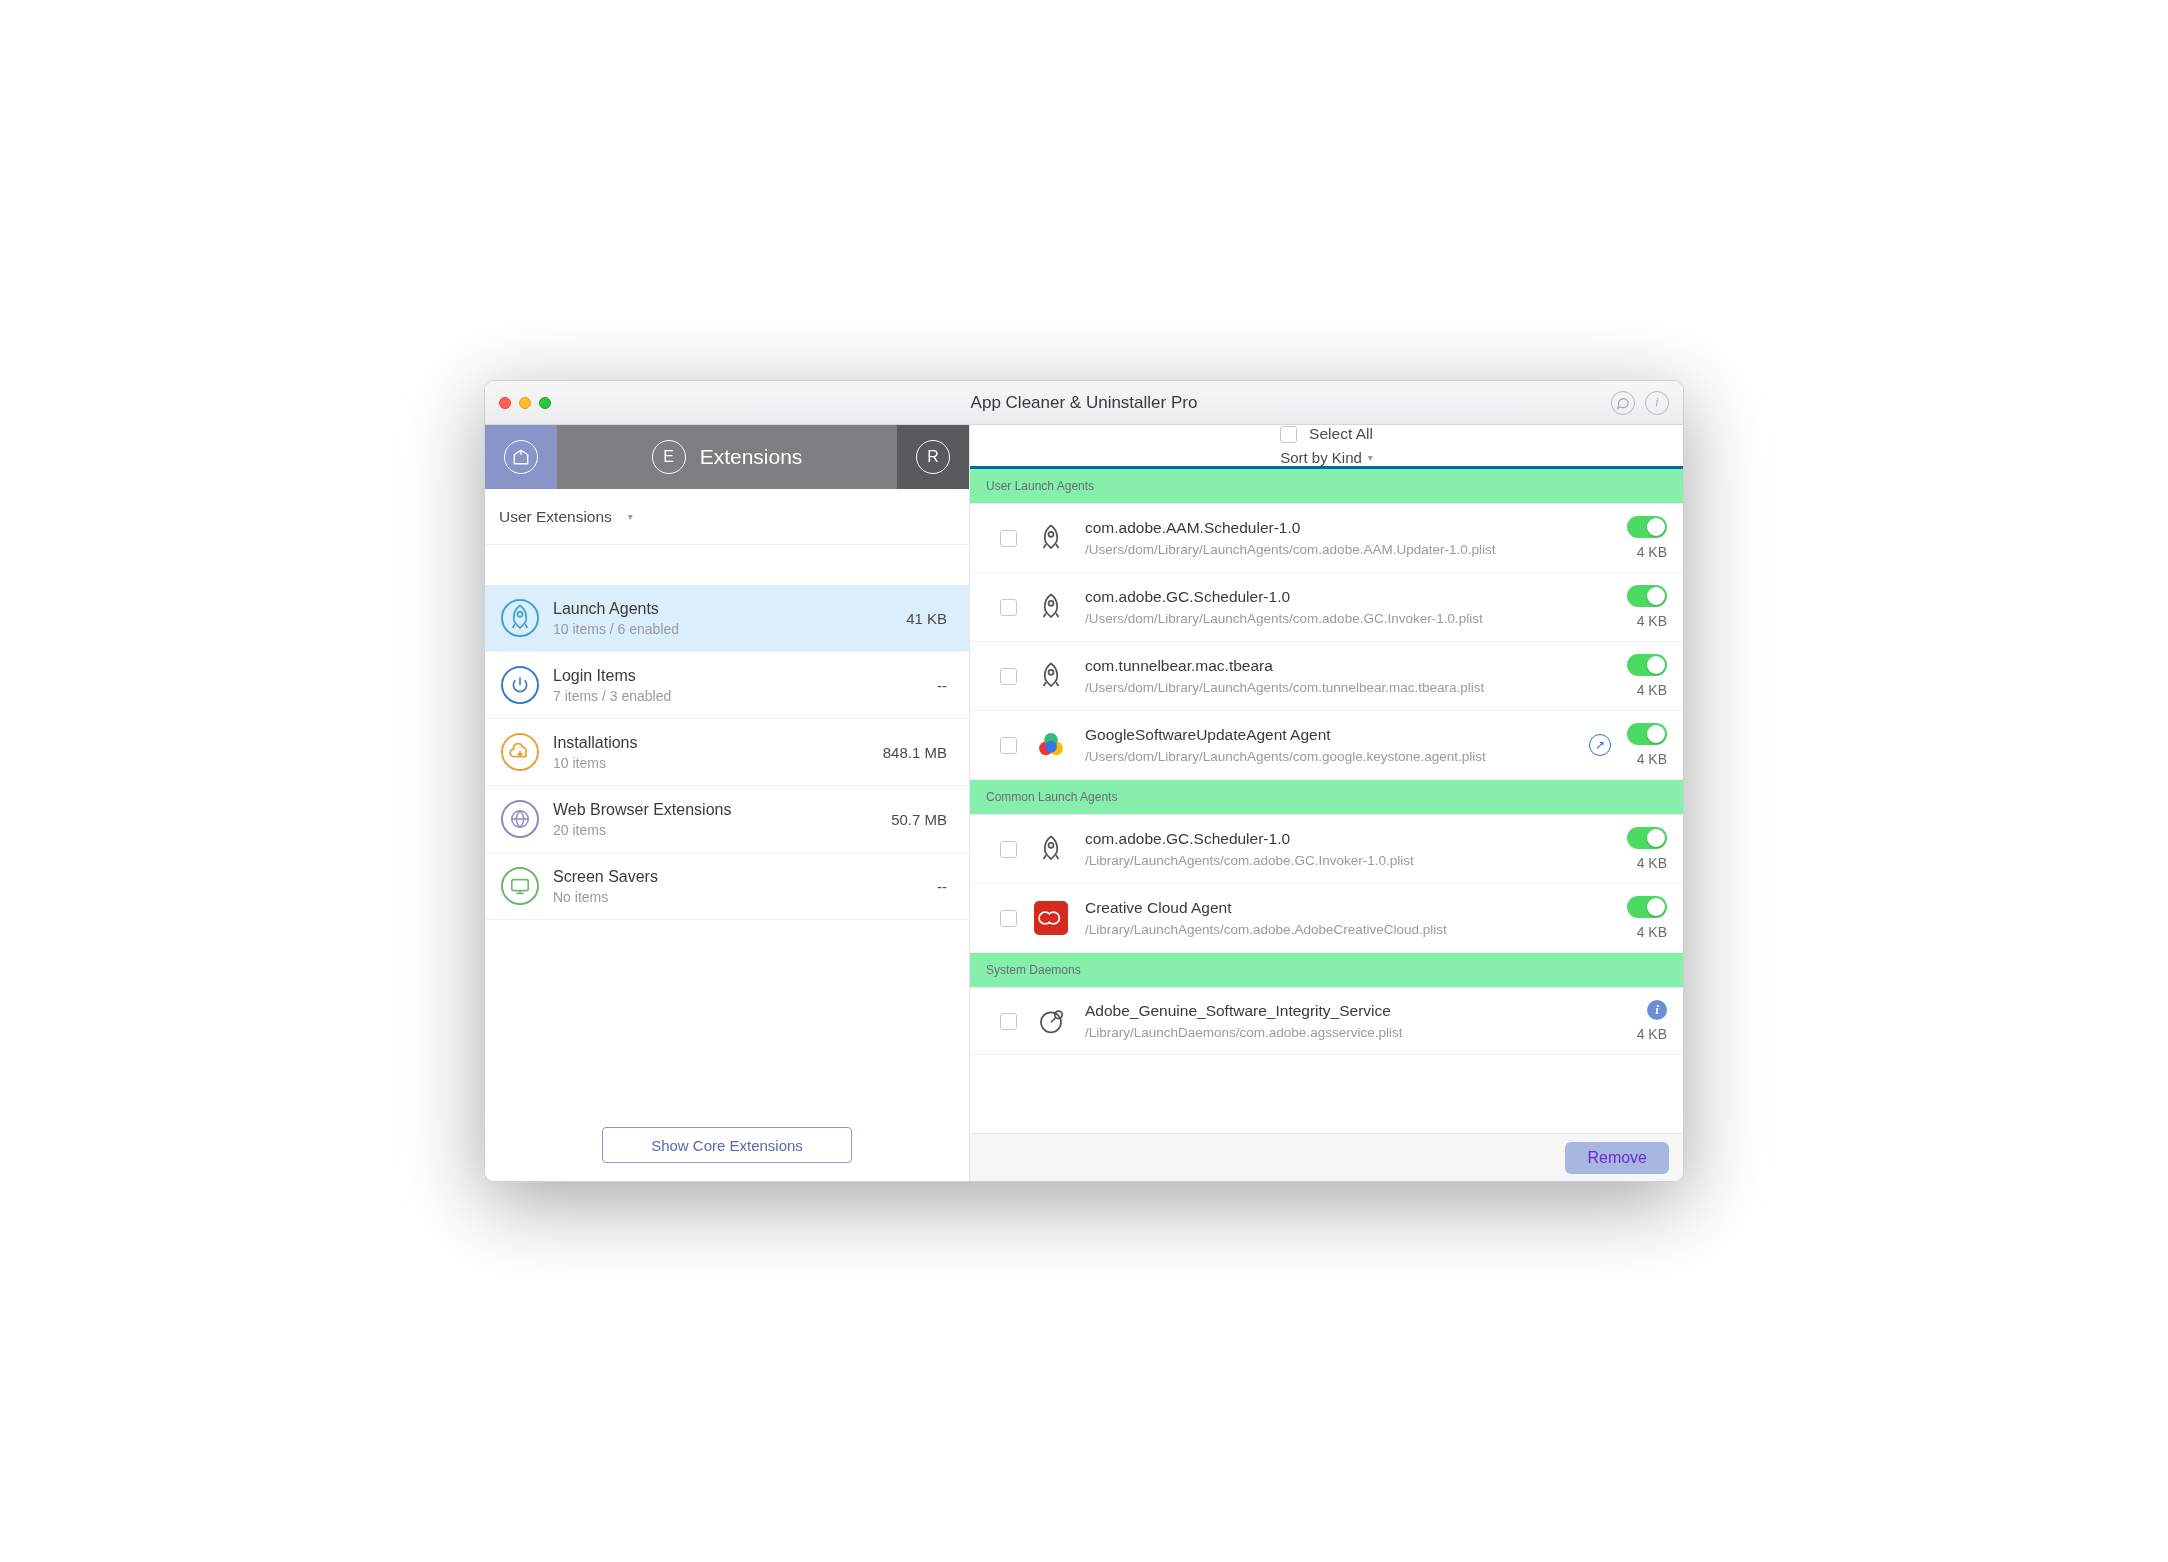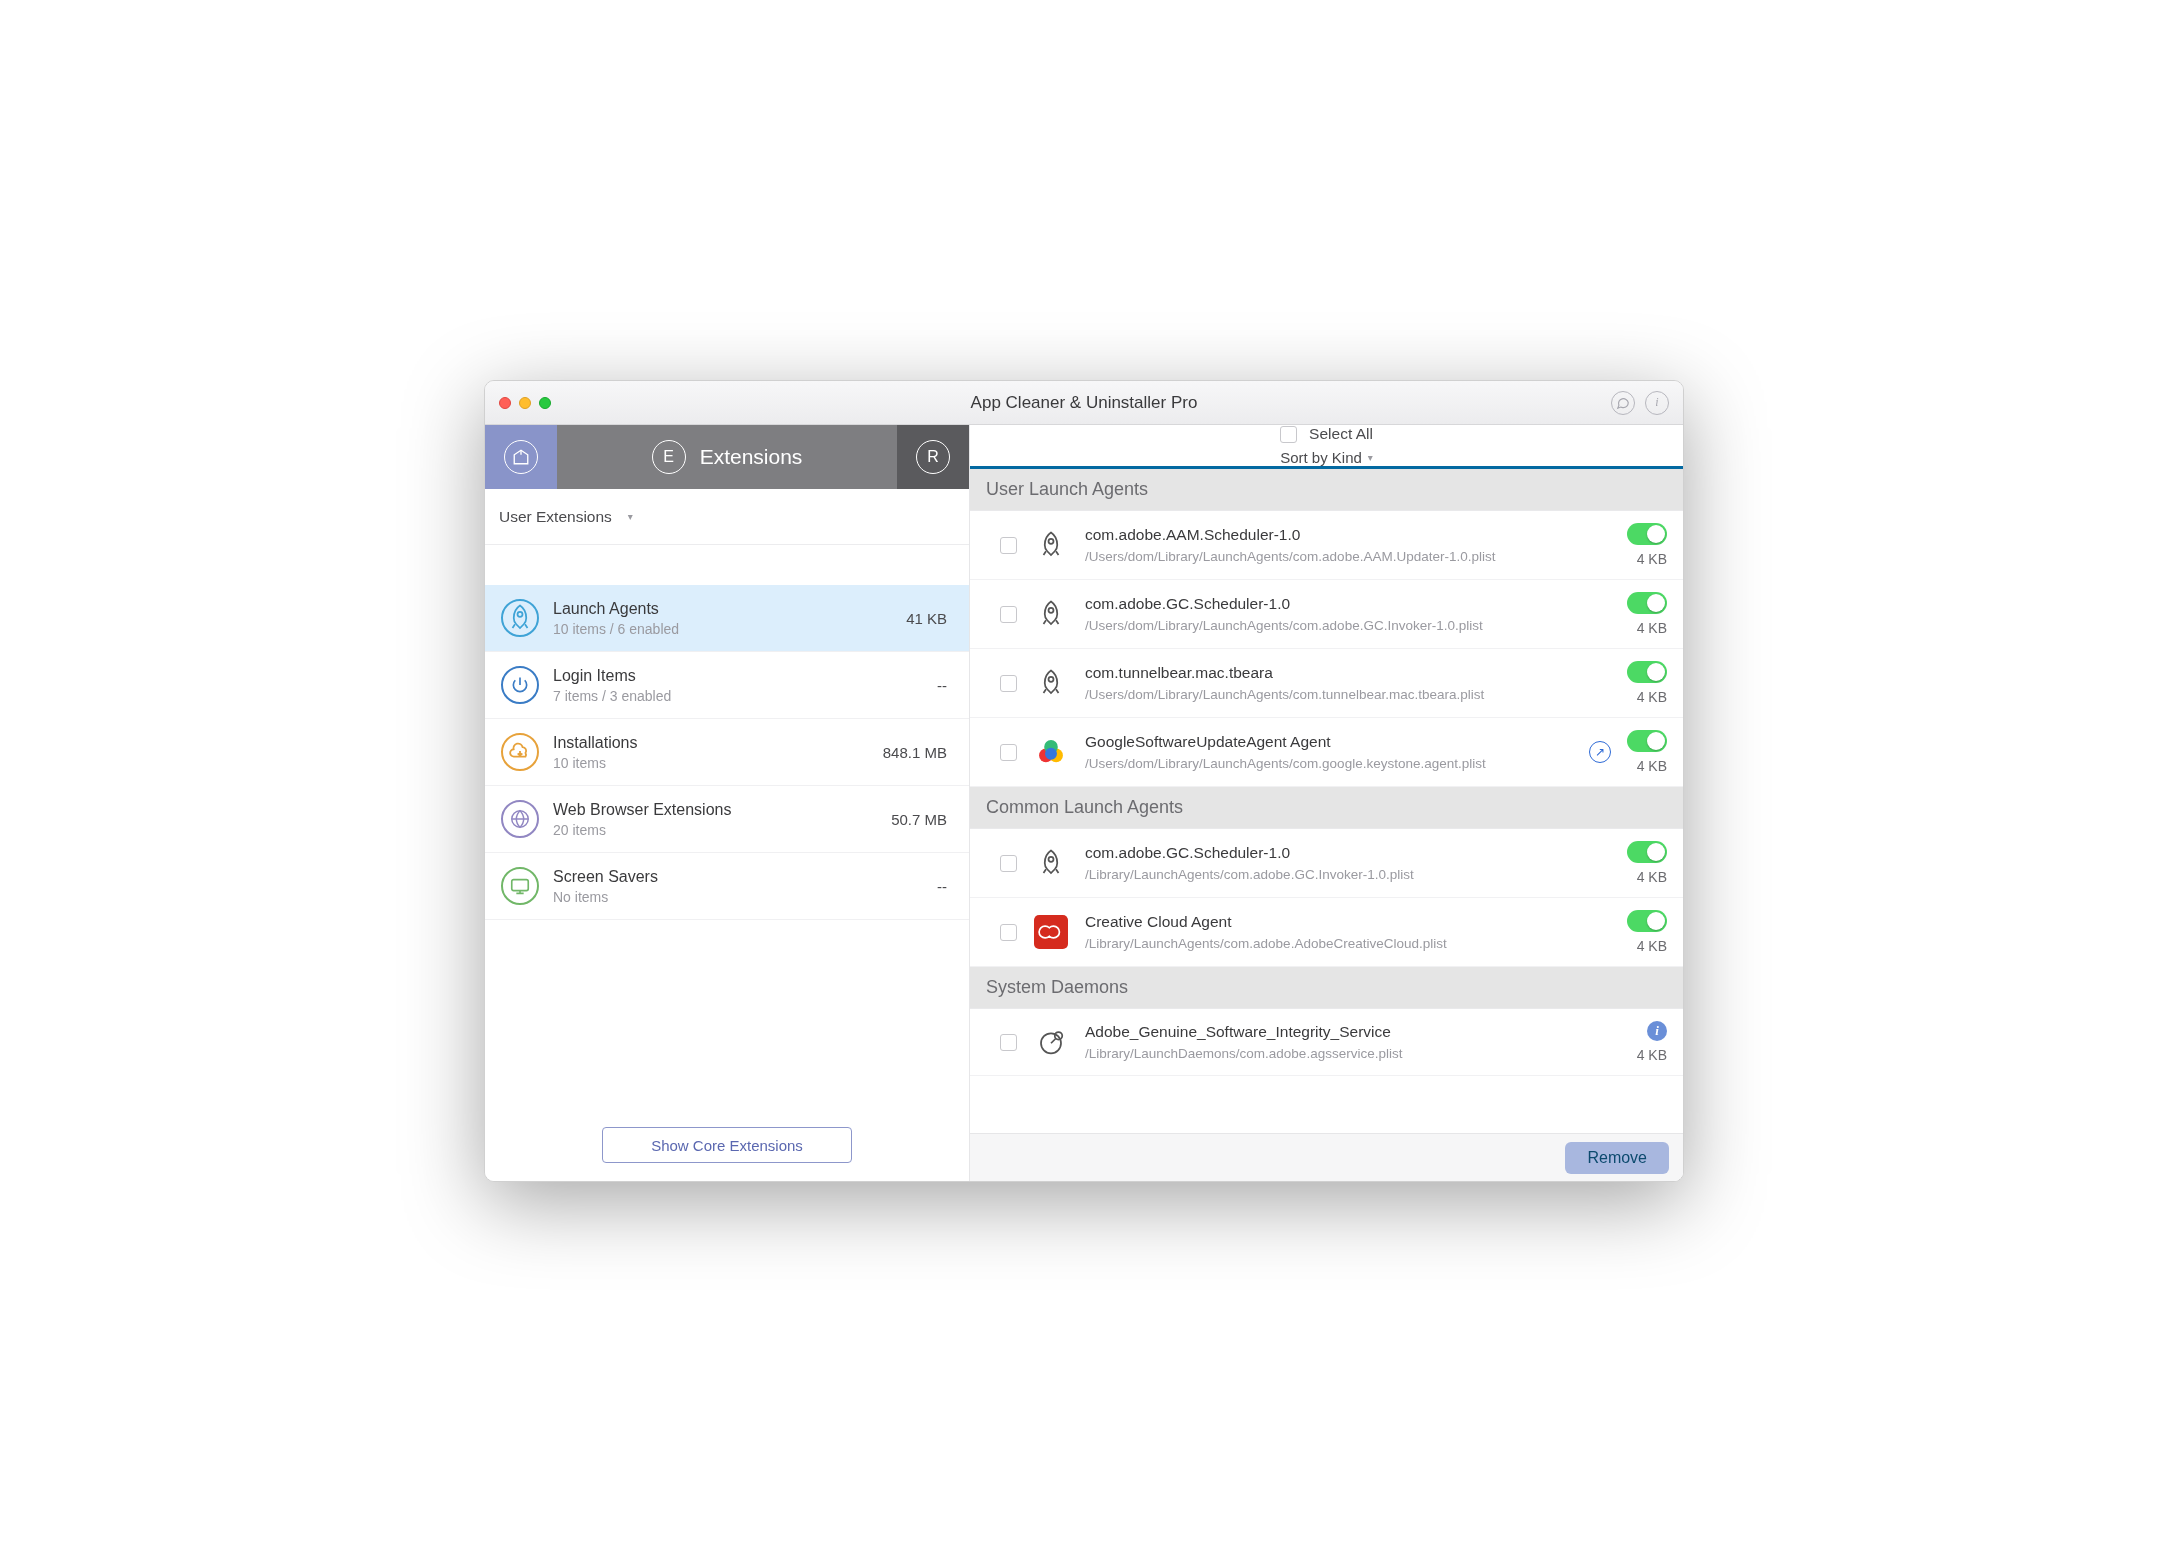--- a/index.html
+++ b/index.html
@@ -92,21 +92,21 @@
     height:44px; display:flex; align-items:center; justify-content:space-between;
     padding:0 16px; border-bottom:3px solid #0369a1;flex-direction:column;
   }
   .select-all { display:flex; align-items:center; gap:12px; color:#4b4b4e; font-size:15.5px; }
   .chk {
     width:17px; height:17px; border:1.5px solid #c8c8cc; border-radius:3px; background:#fff;
   }
   .sort { display:flex; align-items:center; gap:6px; color:#4b4b4e; font-size:15px; }
   
   .sec-head {
-    background:#e5e5e5; color:#6c6c70; font-size:18px; padding:10px 16px;
+    background:#86efac; color:#6c6c70; font-size:12px; padding:10px 16px;
     border-bottom:1px solid #e9e9eb;
   }
   
   .agent-list { flex:1; overflow:auto; }
   .agent-row {
     display:flex; align-items:center; padding:12px 16px 12px 30px; gap:16px;
     border-bottom:1px solid #f1f1f3;
   }
   .agent-ico {
     width:36px; height:36px; display:flex; align-items:center; justify-content:center;
@@ -134,21 +134,21 @@
     width:22px; height:22px; border:1.5px solid #2f6bd6; border-radius:50%;
     color:#2f6bd6; display:flex; align-items:center; justify-content:center;
     font-size:12px; margin-left:8px;
   }
   
   .right-footer {
     height:48px; background:#f6f6f7; border-top:1px solid #e6e6e8;
     display:flex; align-items:center; justify-content:flex-end; padding:0 14px;
   }
   .remove-btn {
-    background:#a8b7df; color:#0c4a6e; font-size:16px; padding:7px 22px;
+    background:#a8b7df; color:#6d28d9; font-size:16px; padding:7px 22px;
     border-radius:6px; border:none;
   }
   svg { display:block; }
 </style>
 </head>
 <body>
 
 <div class="shadow-wrap">
 <div class="window">
 

